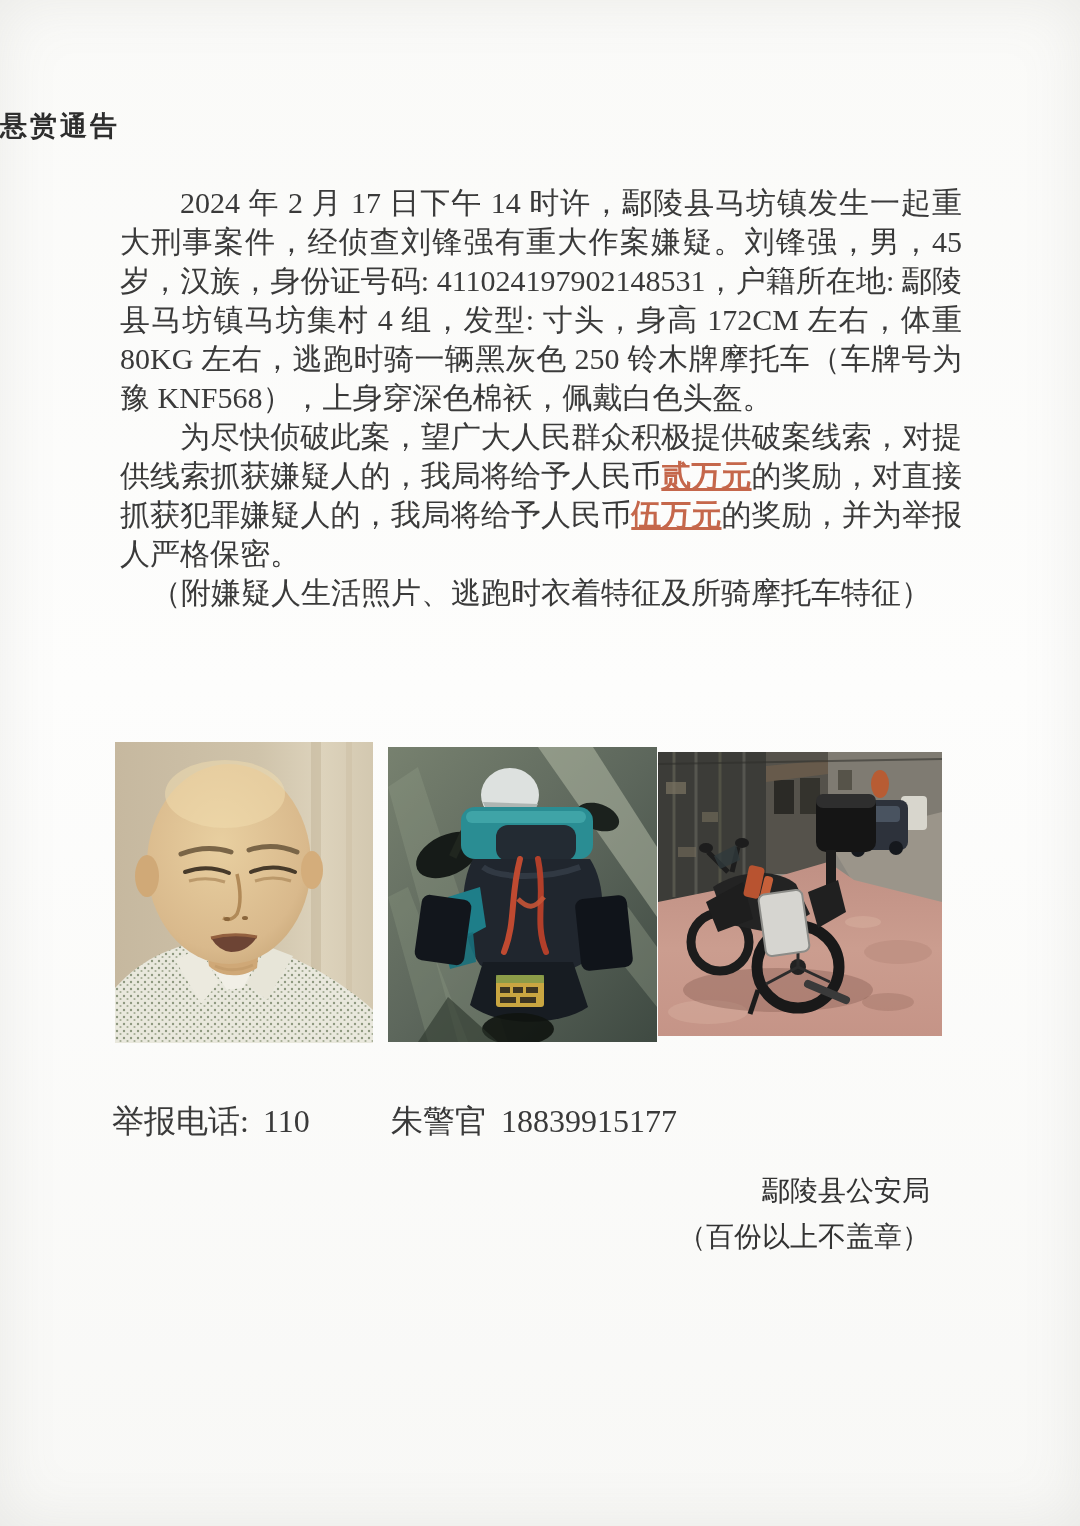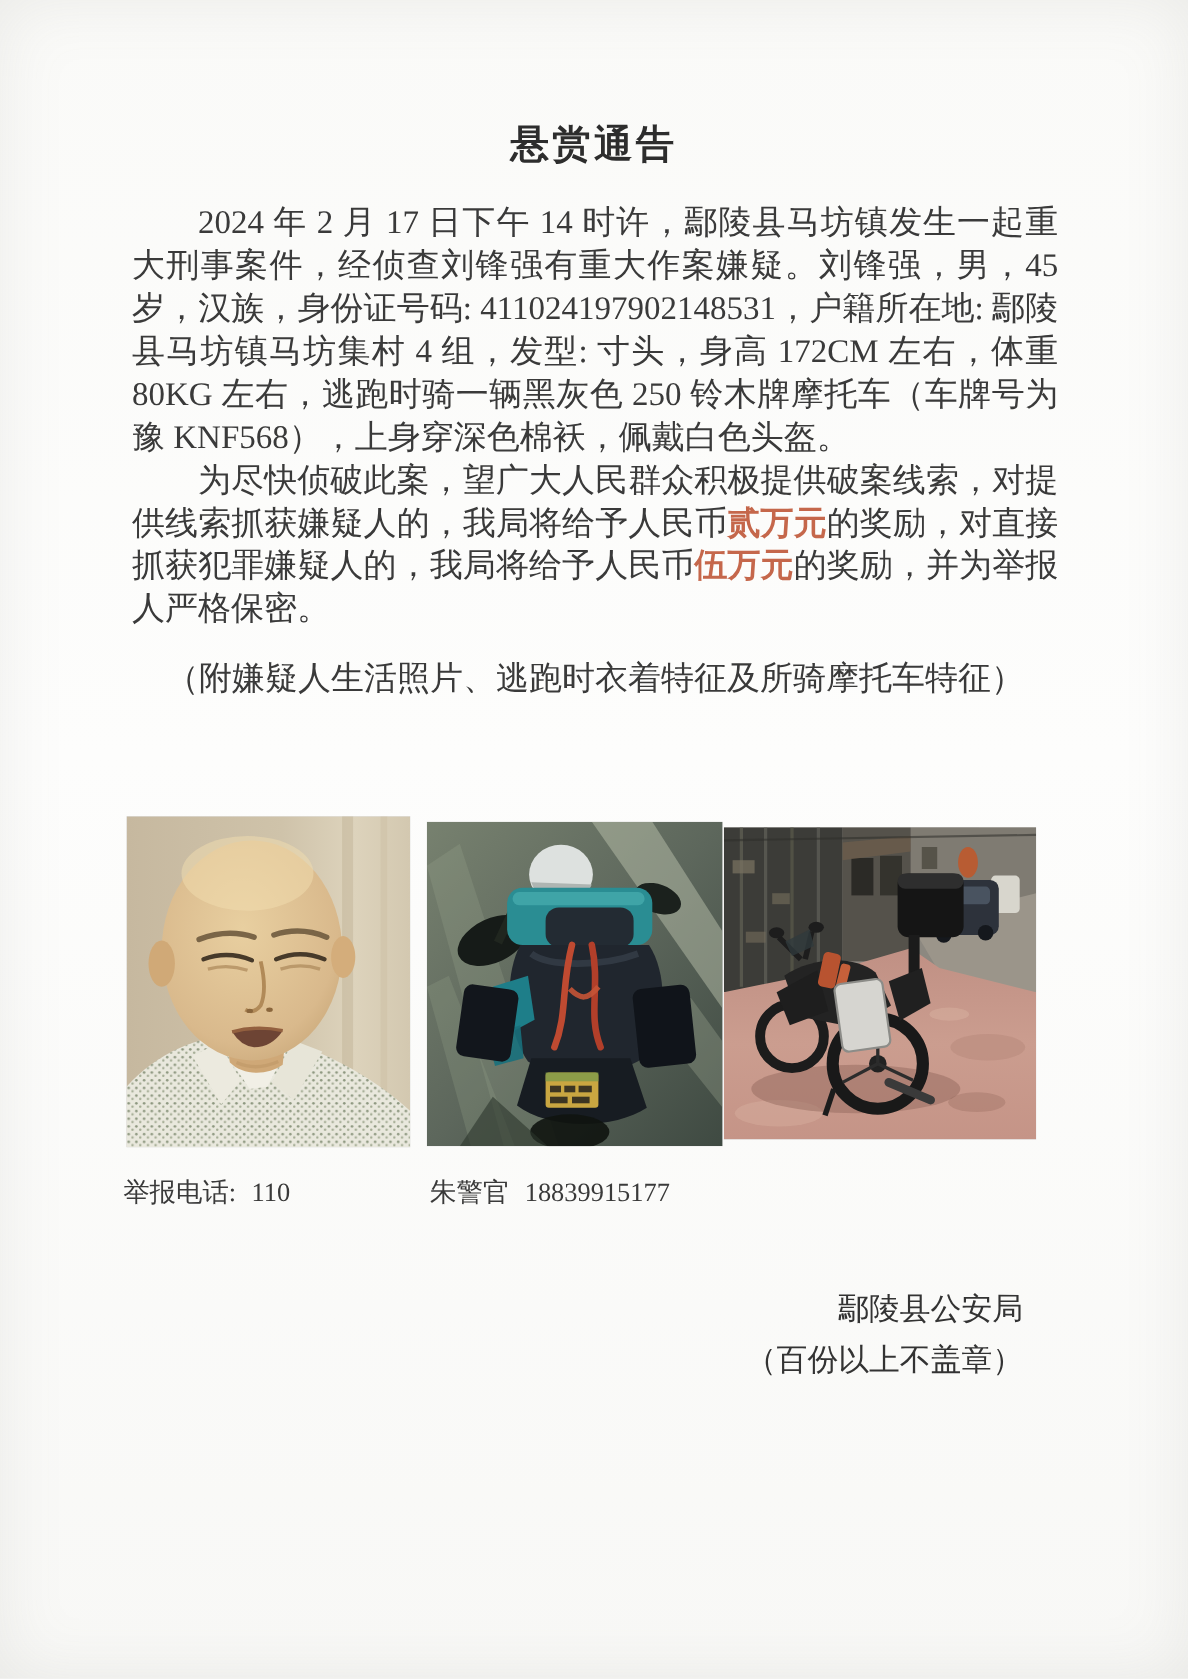--- a/index.html
+++ b/index.html
@@ -18,52 +18,52 @@
   .page::after {
     content: "";
     position: absolute; inset: 0;
     box-shadow: inset 0 0 60px rgba(120,120,115,0.12);
     pointer-events: none;
   }
   .title {
     position: absolute;
     top: 108px; left: 0; width: 100%;
     margin: 0;
-    text-align: center;
-    font-size: 35px;
+    text-align: left;
+    font-size: 27px;
     font-weight: 700;
     letter-spacing: 3px;
     color: #2d2d2d;
   }
   .body-text {
     position: absolute;
     left: 120px; top: 183px;
     width: 842px; height: 478px;
     font-size: 30px;
     line-height: 39px;
     text-align: justify;
     color: #3a3a3a;
     overflow: hidden;
   }
   .body-text p { margin: 0; text-indent: 2em; }
-  .body-text p.attachment { text-indent: 0; text-align: center; margin-top: 24px; }
-  .red { color: #c5674b; font-weight: 700; }
+  .body-text p.attachment { text-indent: 0; text-align: center; }
+  .red { color: #c5674b; font-weight: 700; text-decoration: underline; }
   .photo {
     position: absolute;
     overflow: hidden;
     background: #ddd;
   }
   .photo svg { display: block; width: 100%; height: 100%; }
   #photo-suspect   { left: 115px; top: 742px; width: 258px; height: 301px; }
   #photo-moto-rear { left: 388px; top: 747px; width: 269px; height: 295px; }
   #photo-moto-street { left: 658px; top: 752px; width: 284px; height: 284px; }
   .contact {
     position: absolute;
-    top: 1068px;
-    font-size: 24px;
+    top: 1100px;
+    font-size: 32px;
     color: #3a3a3a;
     white-space: nowrap;
   }
   #contact-hotline  { left: 112px; }
   #contact-officer1 { left: 391px; }
   #contact-officer2 { left: 700px; }
   .contact .num { margin-left: 14px; }
   .signature {
     position: absolute;
     top: 1168px; right: 150px;

